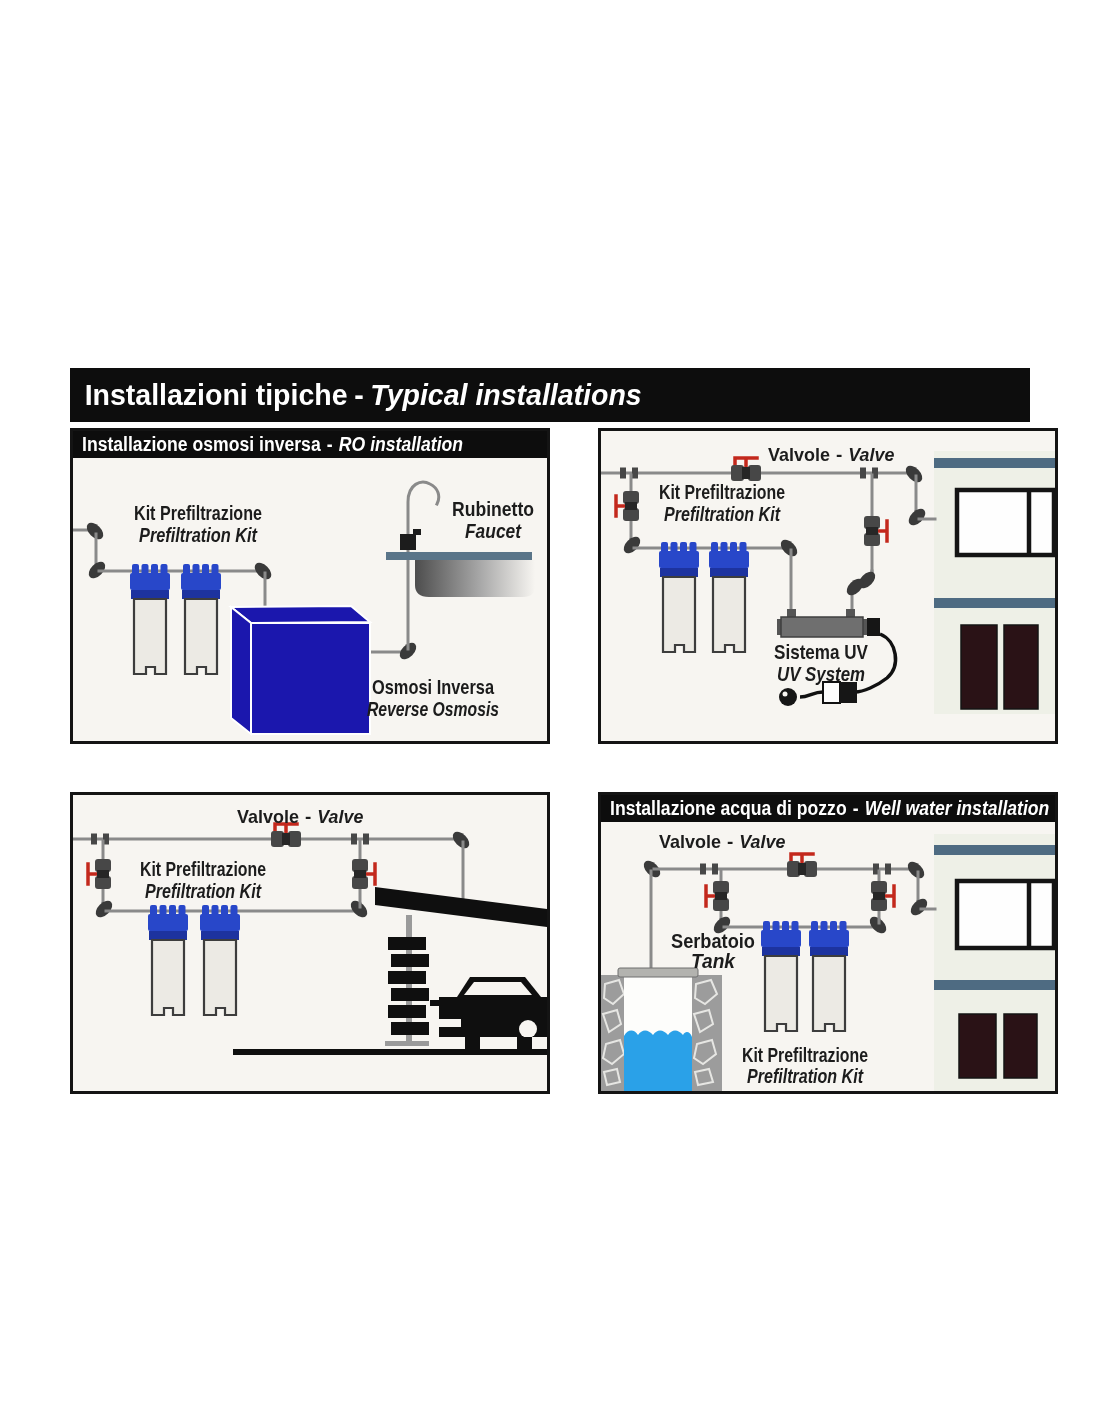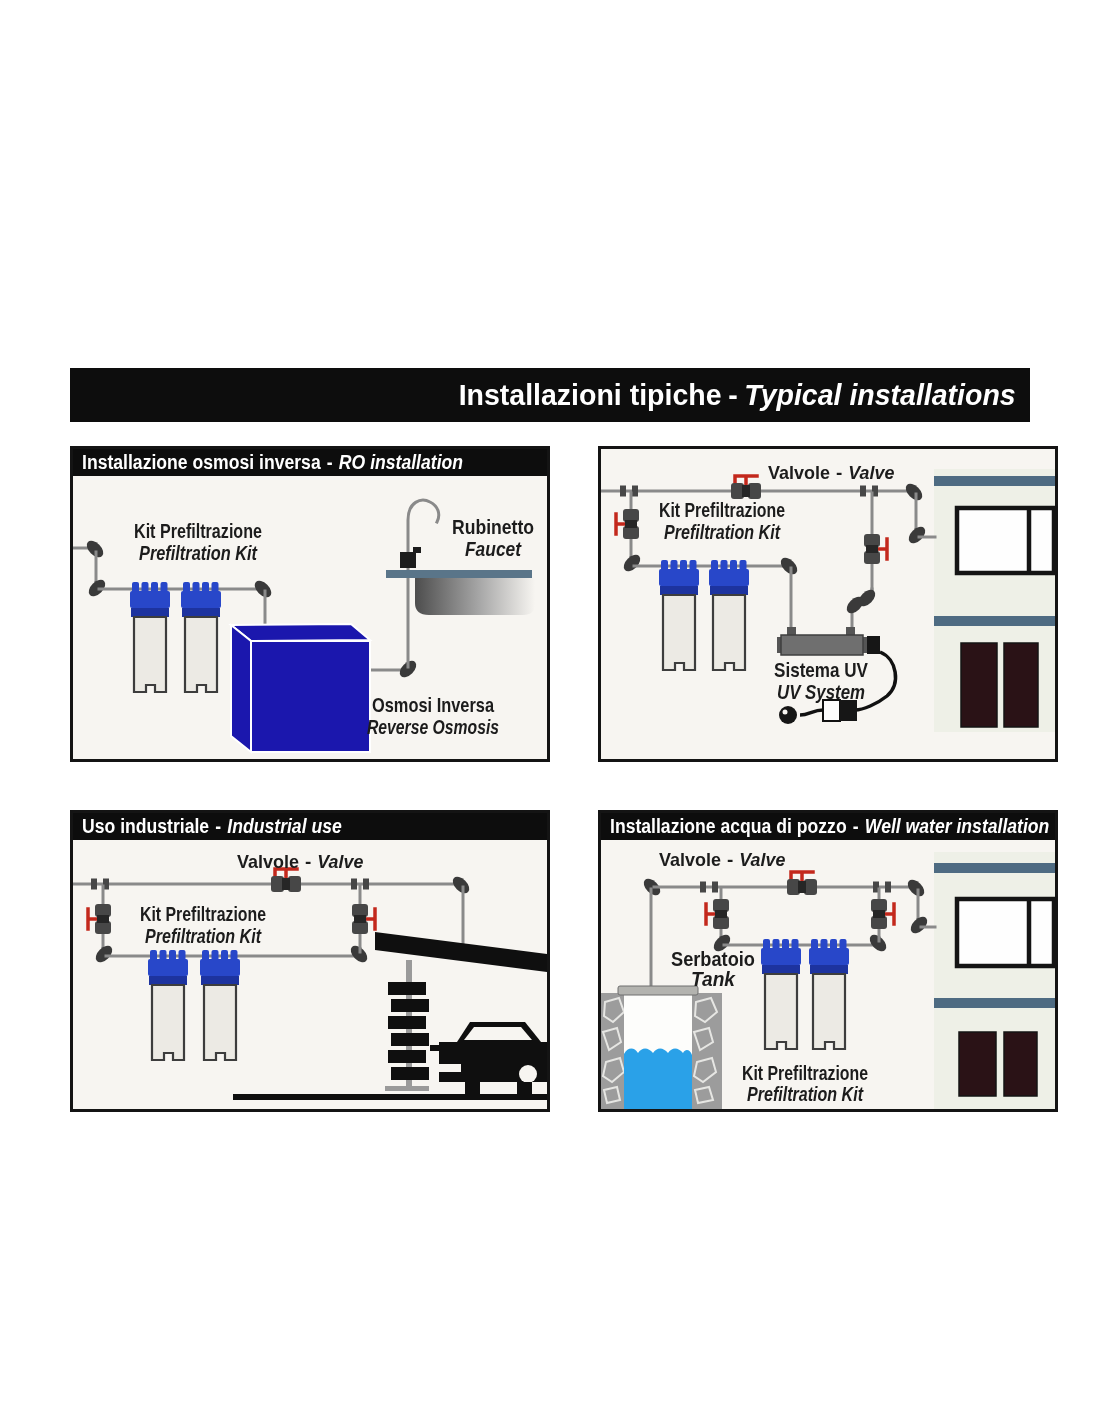--- a/index.html
+++ b/index.html
@@ -3,28 +3,28 @@
 <meta charset="utf-8">
 <style>
   html,body{margin:0;padding:0;}
   body{
     width:1100px;height:1422px;background:#ffffff;position:relative;
     font-family:"Liberation Sans",sans-serif;
   }
   .sheet{position:absolute;left:70px;top:368px;width:960px;}
   .main-title{
     background:var(--header_bg);color:#fff;height:54px;
-    display:flex;align-items:center;justify-content:flex-end;
+    display:flex;align-items:center;justify-content:flex-start;
     font-weight:700;font-size:30px;white-space:nowrap;
   }
   .main-title .inner{transform:scaleX(.95);transform-origin:center;}
   .sep{margin:0 7px;}
   .grid{
     display:grid;grid-template-columns:480px 460px;grid-template-rows:316px 302px;
-    column-gap:20px;row-gap:13px;margin-top:24px;gap:48px;
+    column-gap:20px;row-gap:13px;margin-top:6px;gap:48px;
   }
   .panel{
     box-sizing:border-box;border:3px solid #141414;background:var(--panel_bg);
     overflow:hidden;
   }
   .panel-header{
     background:var(--header_bg);color:#fff;height:27px;display:flex;align-items:center;
     padding:0 9px;font-weight:700;font-size:20px;white-space:nowrap;
   }
   .panel-header .inner{transform:scaleX(.88);transform-origin:left center;}
@@ -200,23 +200,20 @@
         </g>
         <text class="t19" x="167" y="30"><tspan textLength="62" lengthAdjust="spacingAndGlyphs">Valvole</tspan><tspan dx="6">-</tspan><tspan dx="6" font-style="italic" textLength="46" lengthAdjust="spacingAndGlyphs">Valve</tspan></text>
         <text class="t" x="121" y="68" text-anchor="middle" textLength="126" lengthAdjust="spacingAndGlyphs">Kit Prefiltrazione</text>
         <text class="ti" x="121" y="90" text-anchor="middle" textLength="116" lengthAdjust="spacingAndGlyphs">Prefiltration Kit</text>
         <text class="t" x="220" y="228" text-anchor="middle" textLength="94" lengthAdjust="spacingAndGlyphs">Sistema UV</text>
         <text class="ti" x="220" y="250" text-anchor="middle" textLength="88" lengthAdjust="spacingAndGlyphs">UV System</text>
       </svg>
     </div>
 
     <div class="panel">
-      <div class="panel-header">
-        <div class="inner"><span>Uso industriale</span><span class="sep">-</span><em>Industrial use</em></div>
-      </div>
       <svg class="scene" width="474" height="269" viewBox="0 0 474 269">
         <g>
           <path class="pipe" d="M0,44 H386"></path>
           <use href="#g-union" transform="translate(27,44)"></use>
           <use href="#g-union" transform="translate(287,44)"></use>
           <use href="#g-leaf" transform="translate(388,45) rotate(45)"></use>
           <path class="pipe" d="M390,47 V104"></path>
           <path class="pipe" d="M30,46 V112"></path>
           <use href="#g-leaf" transform="translate(31,114) rotate(-45)"></use>
           <path class="pipe" d="M33,116 H283"></path>

